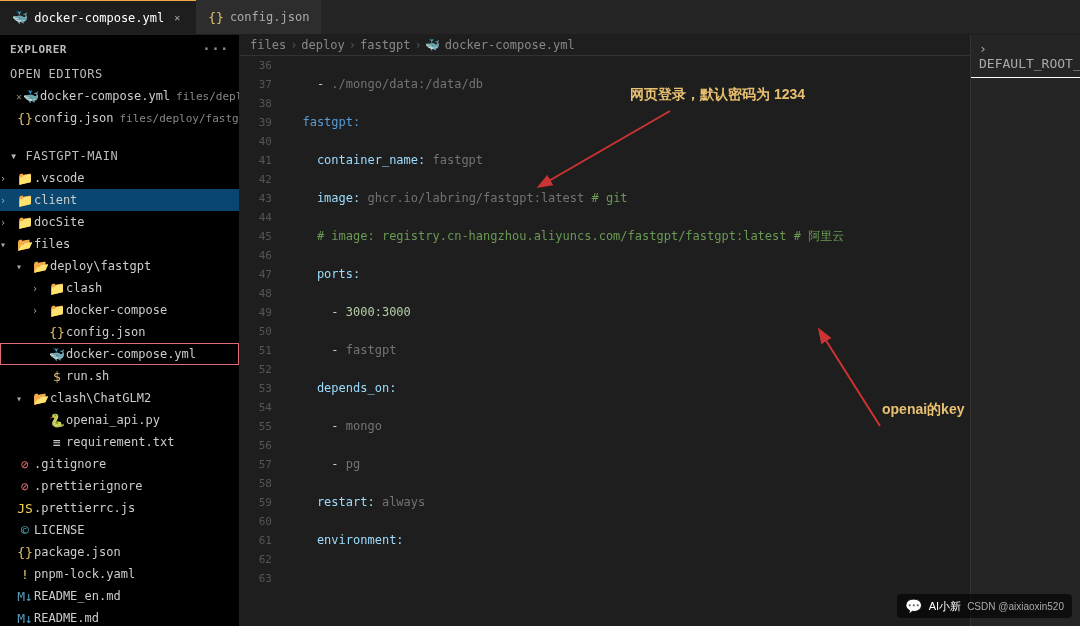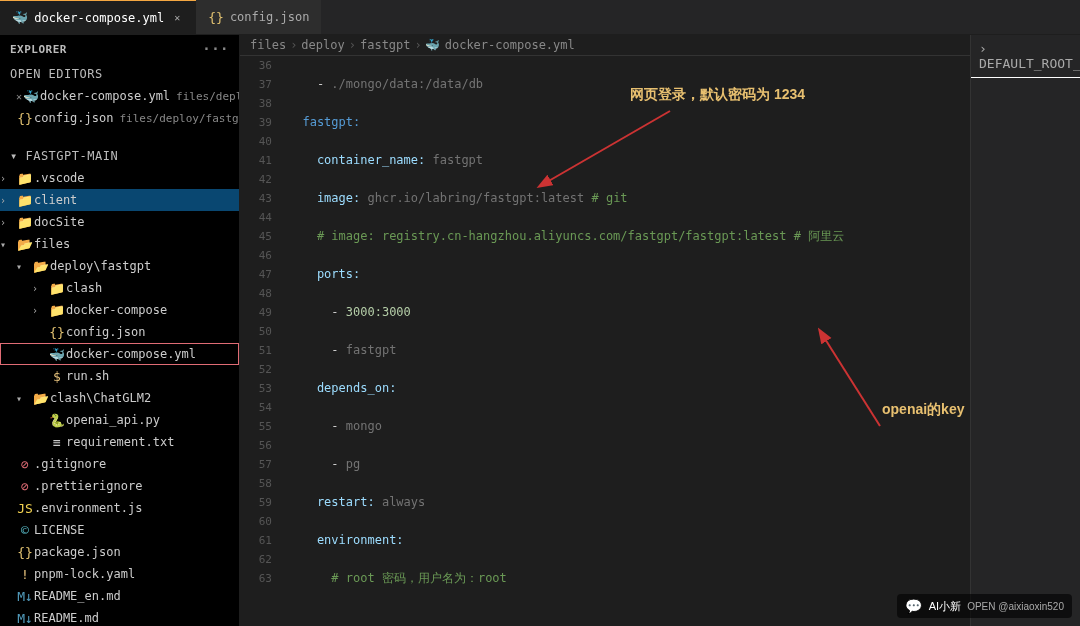--- a/index.html
+++ b/index.html
@@ -377,21 +377,21 @@
       <span class="tree-label">.gitignore</span>
     </div>
     <div class="tree-item">
       <span class="tree-arrow" style="width:16px;"></span>
       <span class="tree-icon icon-git">⊘</span>
       <span class="tree-label">.prettierignore</span>
     </div>
     <div class="tree-item">
       <span class="tree-arrow" style="width:16px;"></span>
       <span class="tree-icon icon-js">JS</span>
-      <span class="tree-label">.environment.js</span>
+      <span class="tree-label">.prettierrc.js</span>
     </div>
     <div class="tree-item">
       <span class="tree-arrow" style="width:16px;"></span>
       <span class="tree-icon icon-license">©</span>
       <span class="tree-label">LICENSE</span>
     </div>
     <div class="tree-item">
       <span class="tree-arrow" style="width:16px;"></span>
       <span class="tree-icon icon-json">{}</span>
       <span class="tree-label">package.json</span>
@@ -464,21 +464,20 @@
 <span class="line"><span class="n">    image: </span><span class="s">ghcr.io/labring/fastgpt:latest</span><span class="anno"> # git</span></span>
 <span class="line"><span class="anno">    # image: registry.cn-hangzhou.aliyuncs.com/fastgpt/fastgpt:latest # 阿里云</span></span>
 <span class="line"><span class="n">    ports:</span></span>
 <span class="line"><span class="dash">      - </span><span class="num">3000:3000</span></span>
 <span class="line"><span class="dash">      - </span><span class="s">fastgpt</span></span>
 <span class="line"><span class="n">    depends_on:</span></span>
 <span class="line"><span class="dash">      - </span><span class="s">mongo</span></span>
 <span class="line"><span class="dash">      - </span><span class="s">pg</span></span>
 <span class="line"><span class="n">    restart: </span><span class="s">always</span></span>
 <span class="line"><span class="n">    environment:</span></span>
-<span class="line"><span class="anno">      # root 密码，用户名为：root</span></span>
 
 
 
 
 
 
 
 
 
 
@@ -512,14 +511,14 @@
   <div class="right-panel">
     <div class="right-panel-item">
       › DEFAULT_ROOT_
     </div>
   </div>
 </div>
 
 <div class="watermark">
   <span class="wechat-icon">💬</span>
   <span>AI小新</span>
-  <span style="font-size:10px; color:#aaa;">OPEN @aixiaoxin520</span>
+  <span style="font-size:10px; color:#aaa;">CSDN @aixiaoxin520</span>
 </div>
 
 </body></html>

